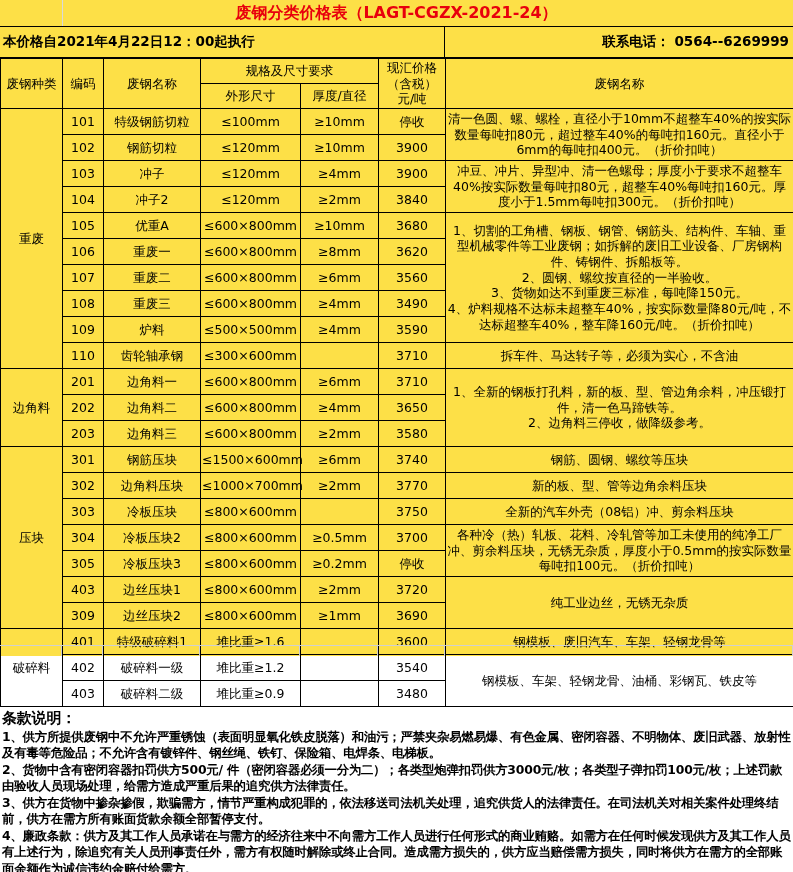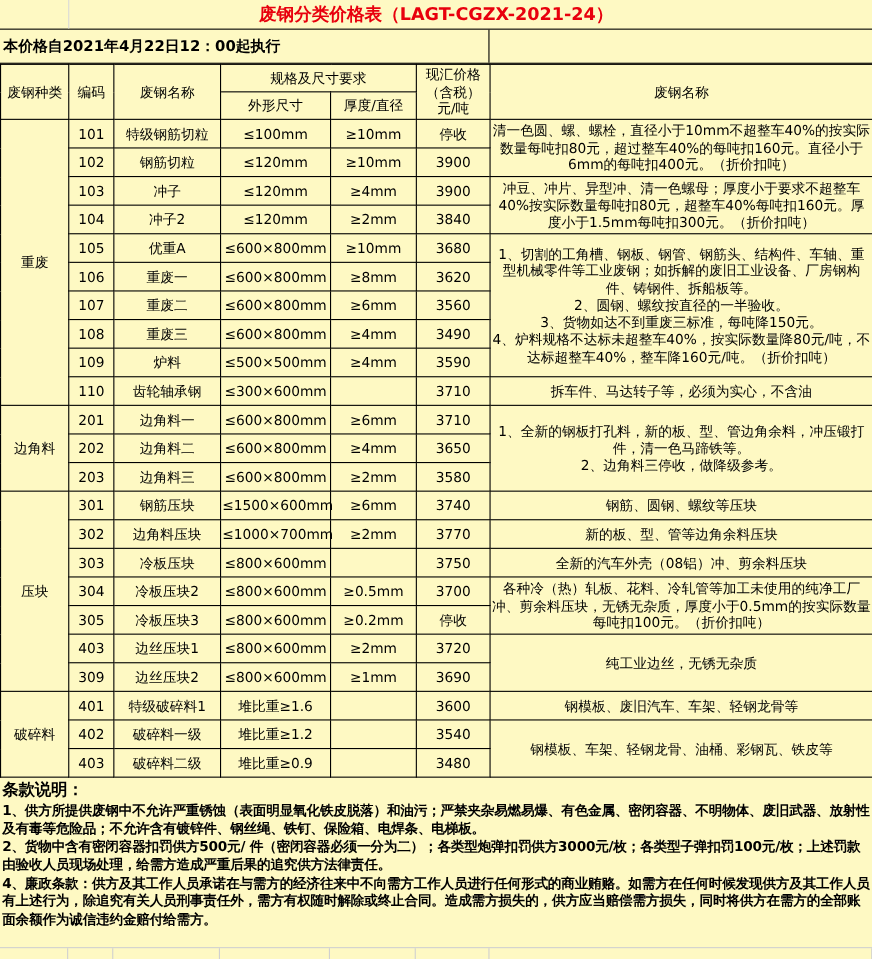--- a/index.html
+++ b/index.html
@@ -10,23 +10,23 @@
   body {
     width: 793px;
     height: 872px;
     font-family: "DejaVu Sans", "Liberation Sans", sans-serif;
     color: #000;
     overflow: hidden;
   }
 
   .sheet {
     width: 793px;
-    height: 872px;
+    height: 656px;
     position: relative;
-    background: #fef9c3;
+    background: #fde047;
   }
 
   
   .title-band {
     height: 27px;
     border-bottom: 1px solid #000;
     display: flex;
     align-items: center;
     justify-content: center;
     position: relative;
@@ -154,20 +154,21 @@
 <body>
 
 <div class="sheet">
 
   <div class="title-band">
     <span class="title-text" style="color: rgb(232, 0, 13);">废钢分类价格表（LAGT-CGZX-2021-24）</span>
   </div>
 
   <div class="sub-band">
     <div class="sub-left">本价格自2021年4月22日12：00起执行</div>
+    <div class="sub-right">联系电话： 0564--6269999</div>
   </div>
 
   <table class="main">
     <colgroup>
       <col class="c-kind">
         <col class="c-code">
         <col class="c-name">
       <col class="c-size">
         <col class="c-thick">
         <col class="c-price">
@@ -398,20 +399,21 @@
           <td class="price">3480</td>
         </tr>
       </tbody>
   </table>
 
   <div class="terms">
     <div class="t-head">条款说明：</div>
     <div id="terms-list">
         <p>1、供方所提供废钢中不允许严重锈蚀（表面明显氧化铁皮脱落）和油污；严禁夹杂易燃易爆、有色金属、密闭容器、不明物体、废旧武器、放射性及有毒等危险品；不允许含有镀锌件、钢丝绳、铁钉、保险箱、电焊条、电梯板。</p>
         <p>2、货物中含有密闭容器扣罚供方500元/ 件（密闭容器必须一分为二）；各类型炮弹扣罚供方3000元/枚；各类型子弹扣罚100元/枚；上述罚款由验收人员现场处理，给需方造成严重后果的追究供方法律责任。</p>
+        <p>3、供方在货物中掺杂掺假，欺骗需方，情节严重构成犯罪的，依法移送司法机关处理，追究供货人的法律责任。在司法机关对相关案件处理终结前，供方在需方所有账面货款余额全部暂停支付。</p>
         <p>4、廉政条款：供方及其工作人员承诺在与需方的经济往来中不向需方工作人员进行任何形式的商业贿赂。如需方在任何时候发现供方及其工作人员有上述行为，除追究有关人员刑事责任外，需方有权随时解除或终止合同。造成需方损失的，供方应当赔偿需方损失，同时将供方在需方的全部账面余额作为诚信违约金赔付给需方。</p>
       </div>
   </div>
 
   <div class="ghost-grid">
     <span style="width:62px"></span>
       <span style="width:41px"></span>
       <span style="width:97px"></span>
     <span style="width:100px"></span>
       <span style="width:78px"></span>

